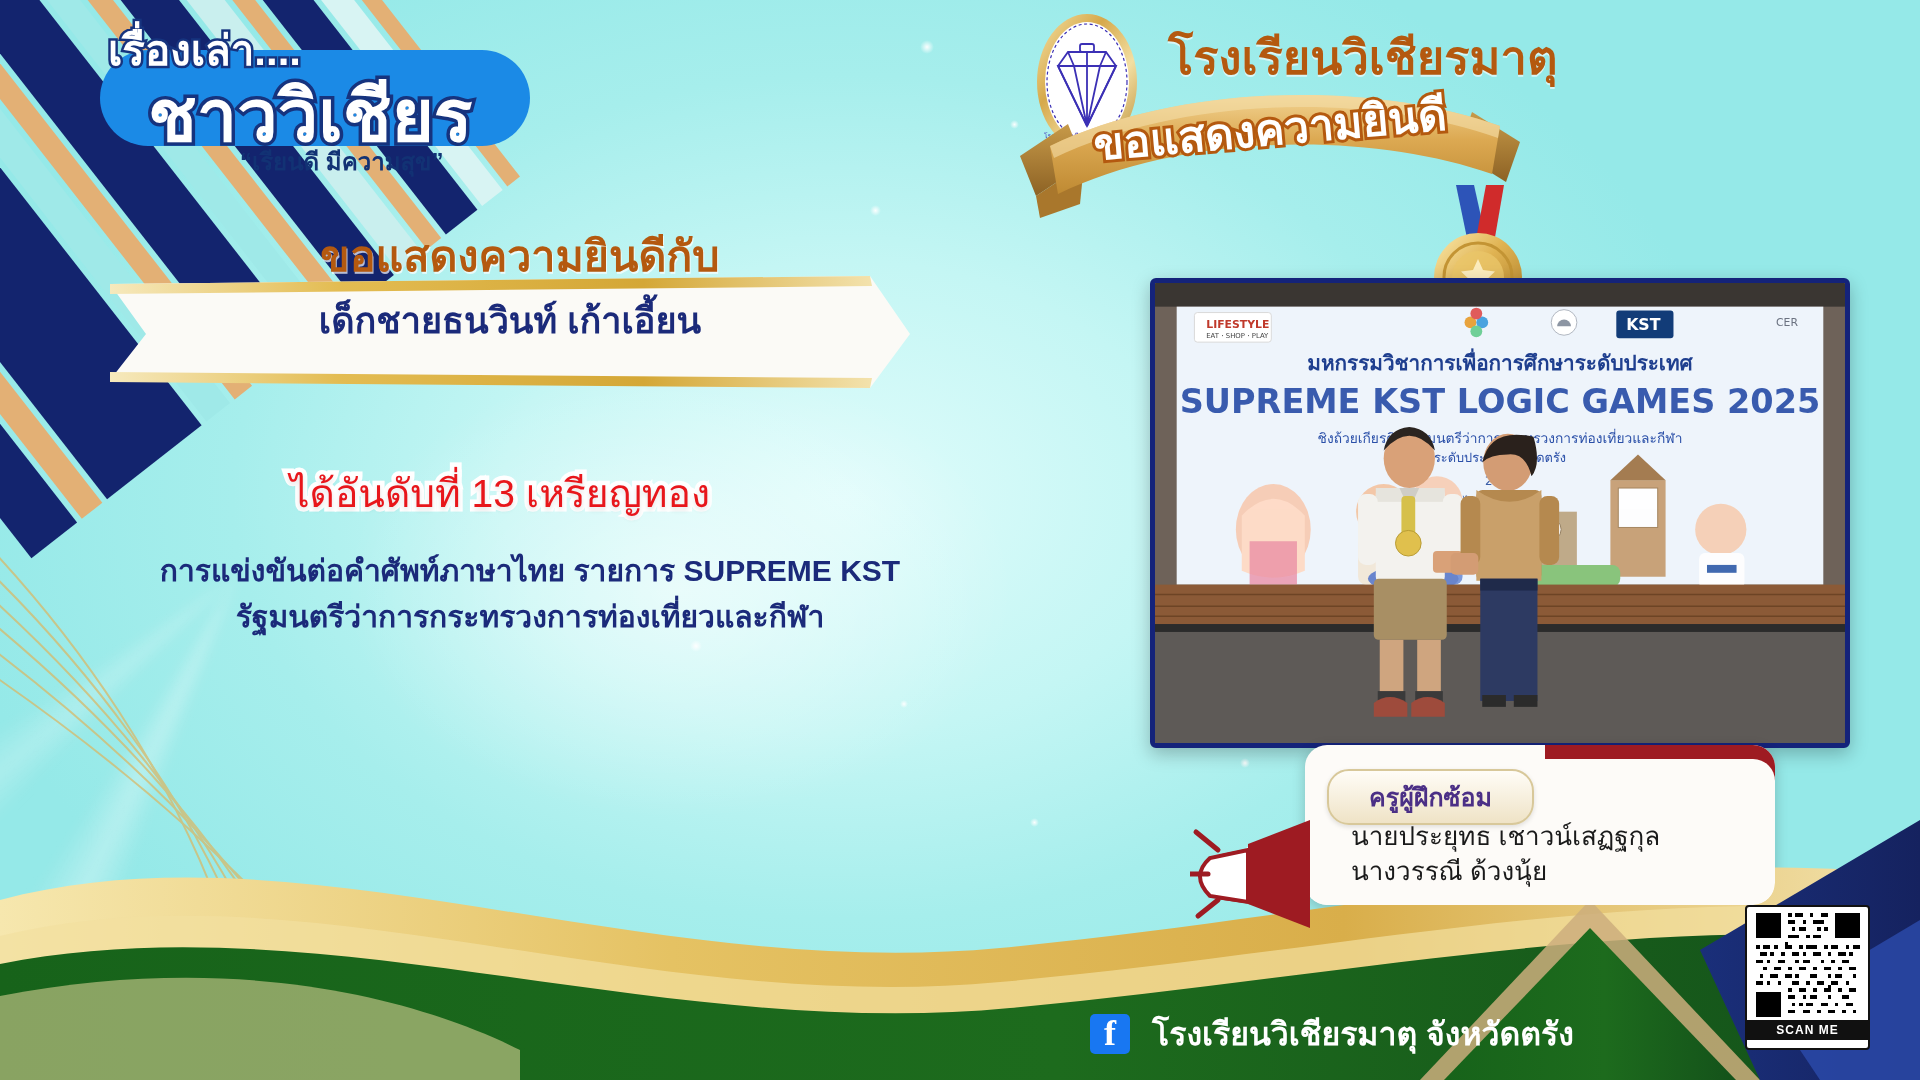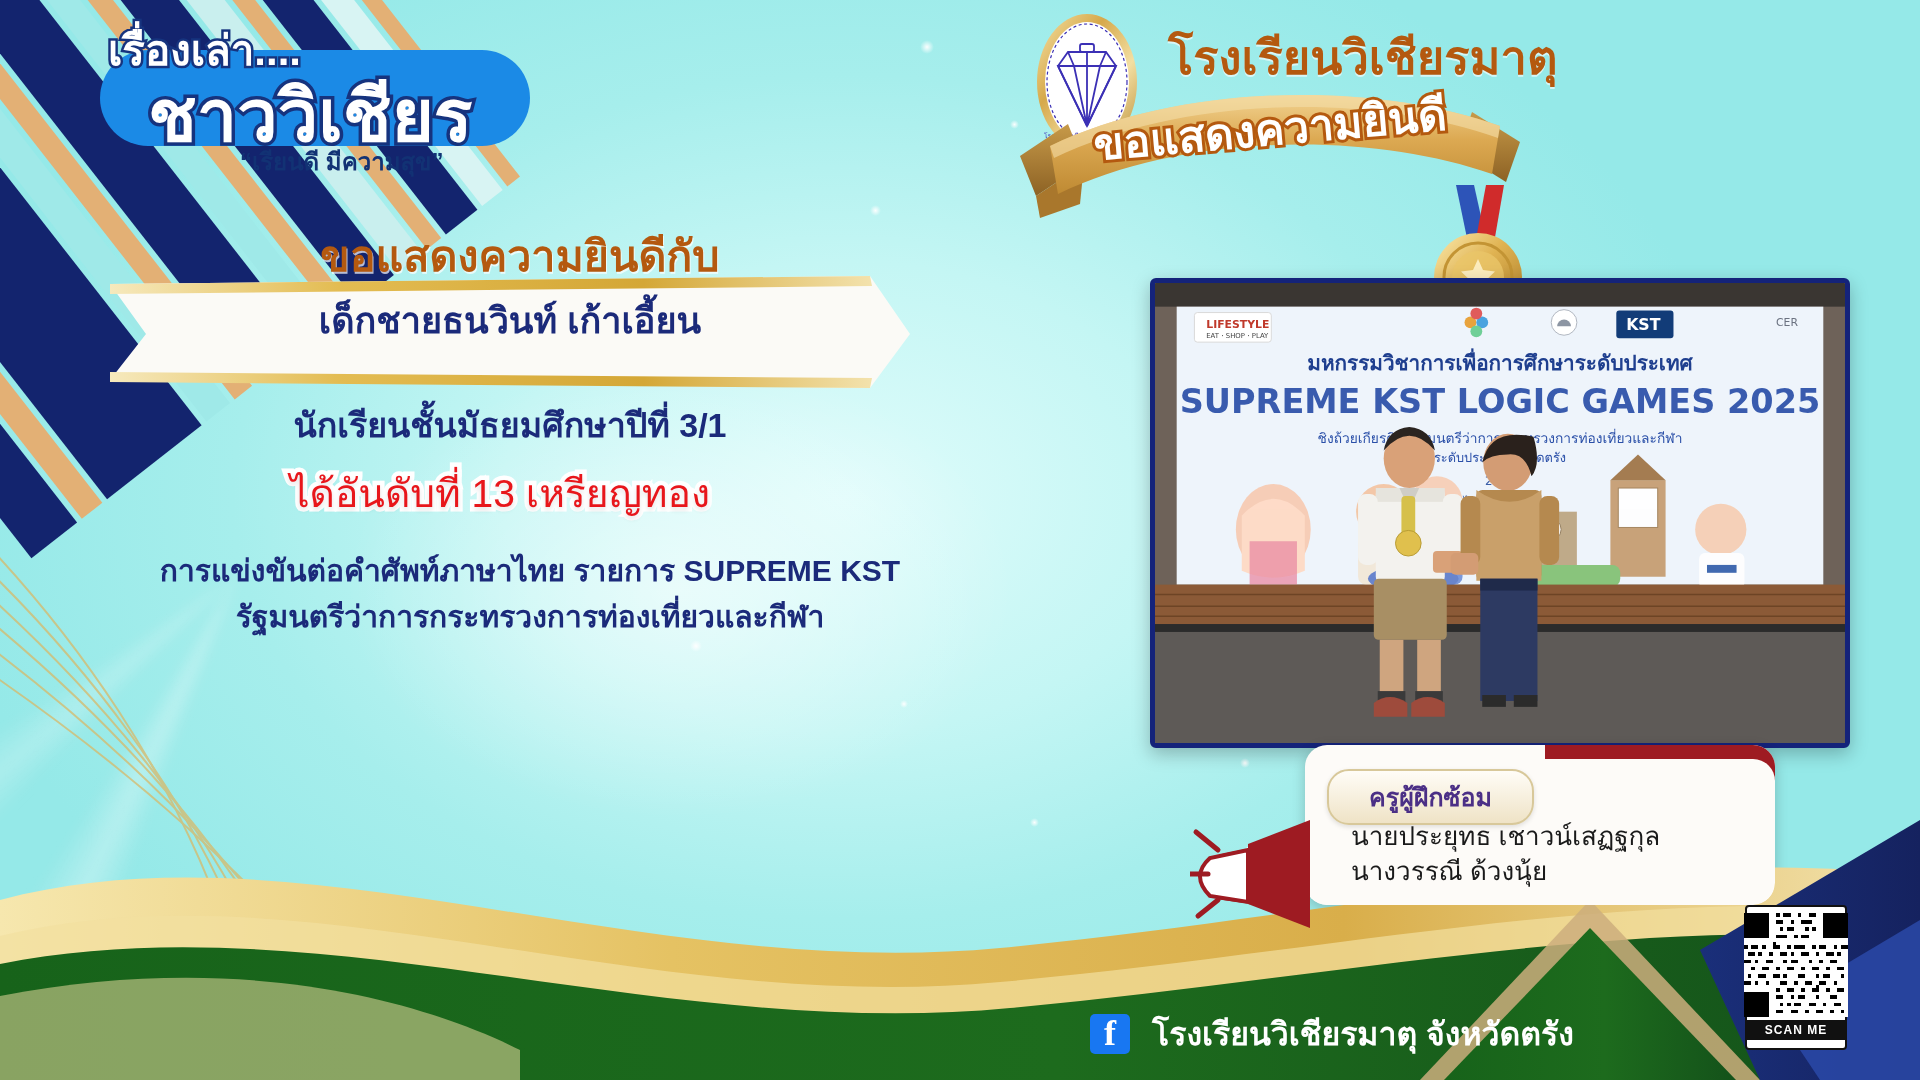--- a/index.html
+++ b/index.html
@@ -185,21 +185,21 @@
     box-shadow:0 2px 5px rgba(0,0,0,.12);
   }
   .trainer-names {
     position:absolute; left:46px; top:74px; z-index:3;
     font-size:26px; color:#1a1a1a; line-height:1.35;
   }
   .megaphone { position:absolute; left:1190px; top:820px; width:130px; height:110px; z-index:4; }
 
   
   .qr-box {
-    position:absolute; left:1745px; top:905px; width:102px; height:145px;
+    position:absolute; left:1745px; top:905px; width:125px; height:145px;
     background:#ffffff; border:2px solid #111; border-radius:4px;
     display:flex; flex-direction:column; align-items:center;
     padding:6px 0 0 0;
   }
   .qr-grid { width:104px; height:104px; }
   .qr-label {
     width:100%; text-align:center; margin-top:3px;
     background:#111; color:#fff; font-size:12px; font-weight:700;
     letter-spacing:1px; padding:3px 0;
   }
@@ -346,21 +346,20 @@
         <stop offset="70%" stop-color="#d4a736"></stop>
           <stop offset="100%" stop-color="#f3e2ad"></stop>
       </linearGradient>
     </defs>
     <path d="M0,8 L760,0 L800,58 L760,112 L0,104 L36,58 Z" fill="#fbfaf6"></path>
     <path d="M0,8 L760,0 L762,10 L0,18 Z" fill="url(#goldline)"></path>
     <path d="M0,96 L762,102 L760,112 L0,106 Z" fill="url(#goldline)"></path>
   </svg>
   <div class="name-text">เด็กชายธนวินท์  เก้าเอี้ยน</div>
 
-  <div class="class-line">นักเรียนชั้นมัธยมศึกษาปีที่ 3/1</div>
 
   <div class="award-line">ได้อันดับที่ 13 เหรียญทอง</div>
 
   <div class="desc">
     <div>การแข่งขันต่อคำศัพท์ภาษาไทย รายการ SUPREME KST</div>
     <div>รัฐมนตรีว่าการกระทรวงการท่องเที่ยวและกีฬา</div>
   </div>
 
   <div class="photo-frame">
     <svg class="photo-inner" viewBox="0 0 700 470" preserveAspectRatio="none">

